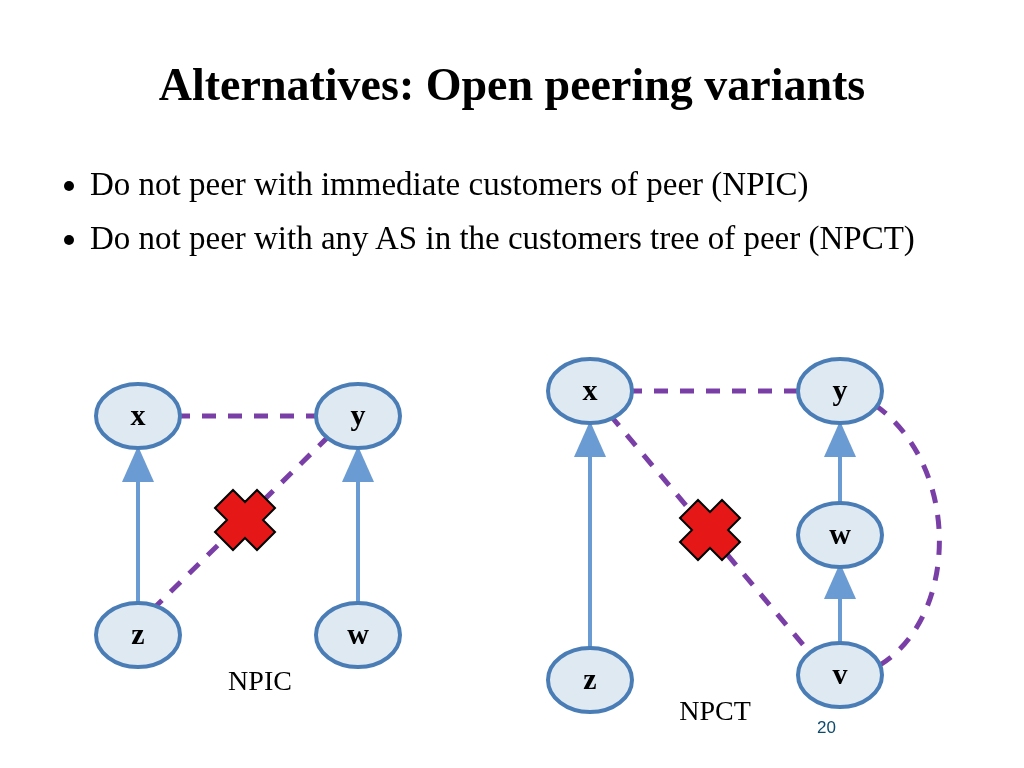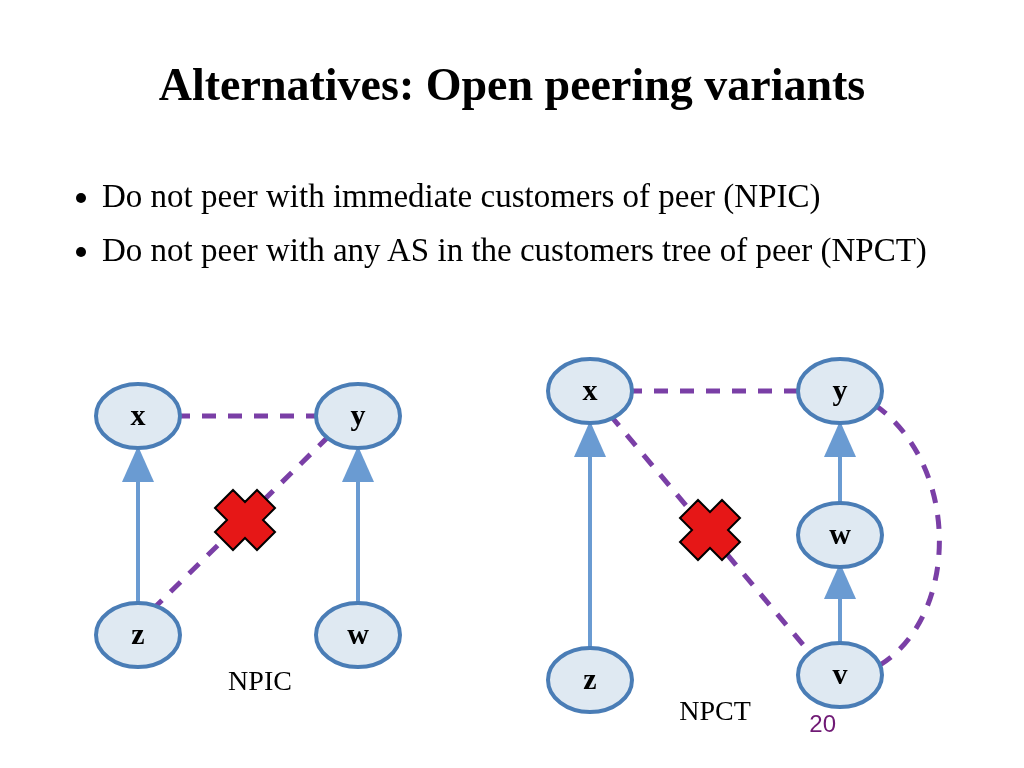--- a/index.html
+++ b/index.html
@@ -33,28 +33,28 @@
     width: 900px;
     font-size: 33px;
     line-height: 1.2;
   }
   .bullets li {
     margin-bottom: 14px;
   }
   .bullets ul {
     list-style: disc;
     padding-left: 30px;
-    margin: 12px;
+    margin: 0;
   }
   .page-num {
     position: absolute;
     right: 40px;
     bottom: 30px;
-    font-size: 24px;
-    color: #701a75;
+    font-size: 17px;
+    color: #0c4a6e;
     font-family: Arial, sans-serif;
   }
   svg.diagram {
     position: absolute;
   }
   
   .node {
     fill: #dfe9f2;
     stroke: #4a7db6;
     stroke-width: 4;

